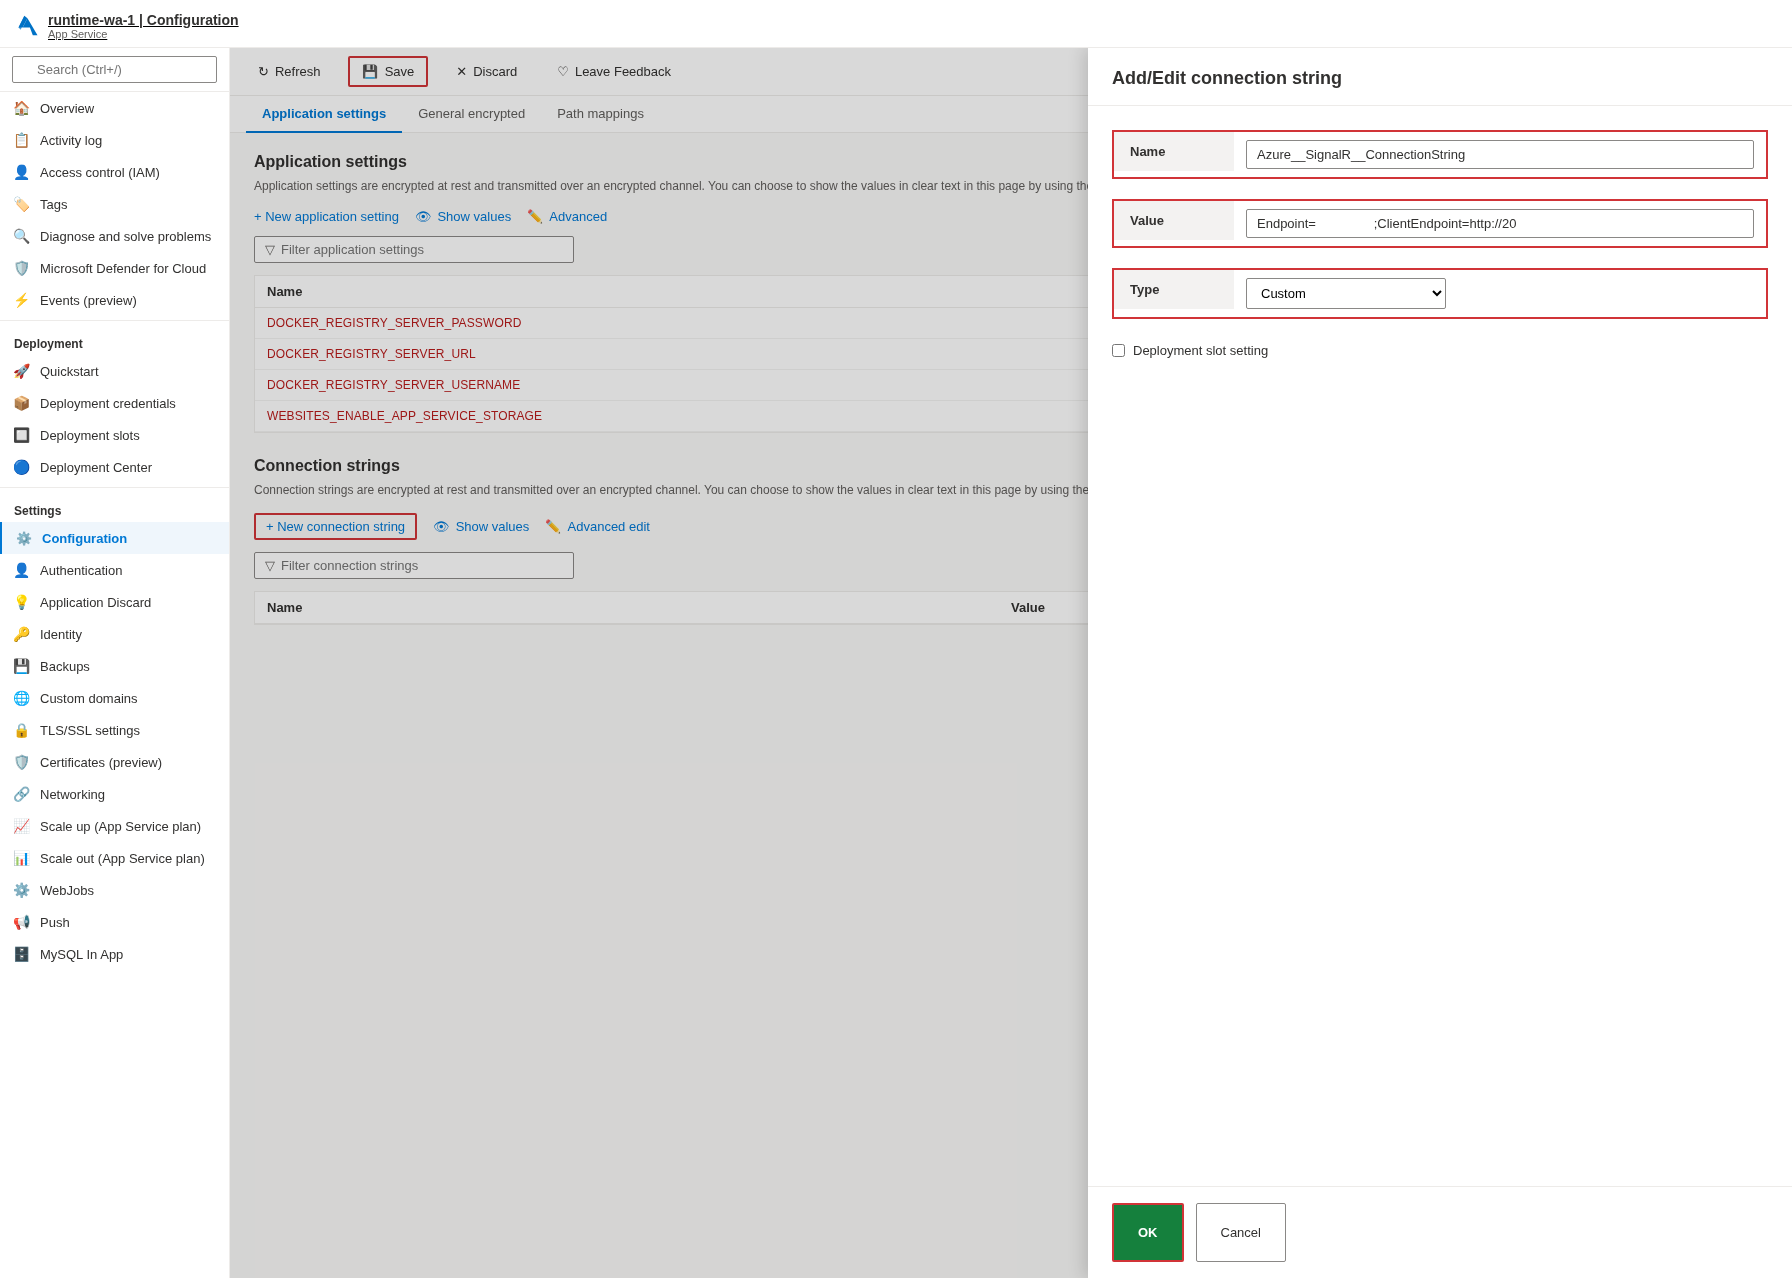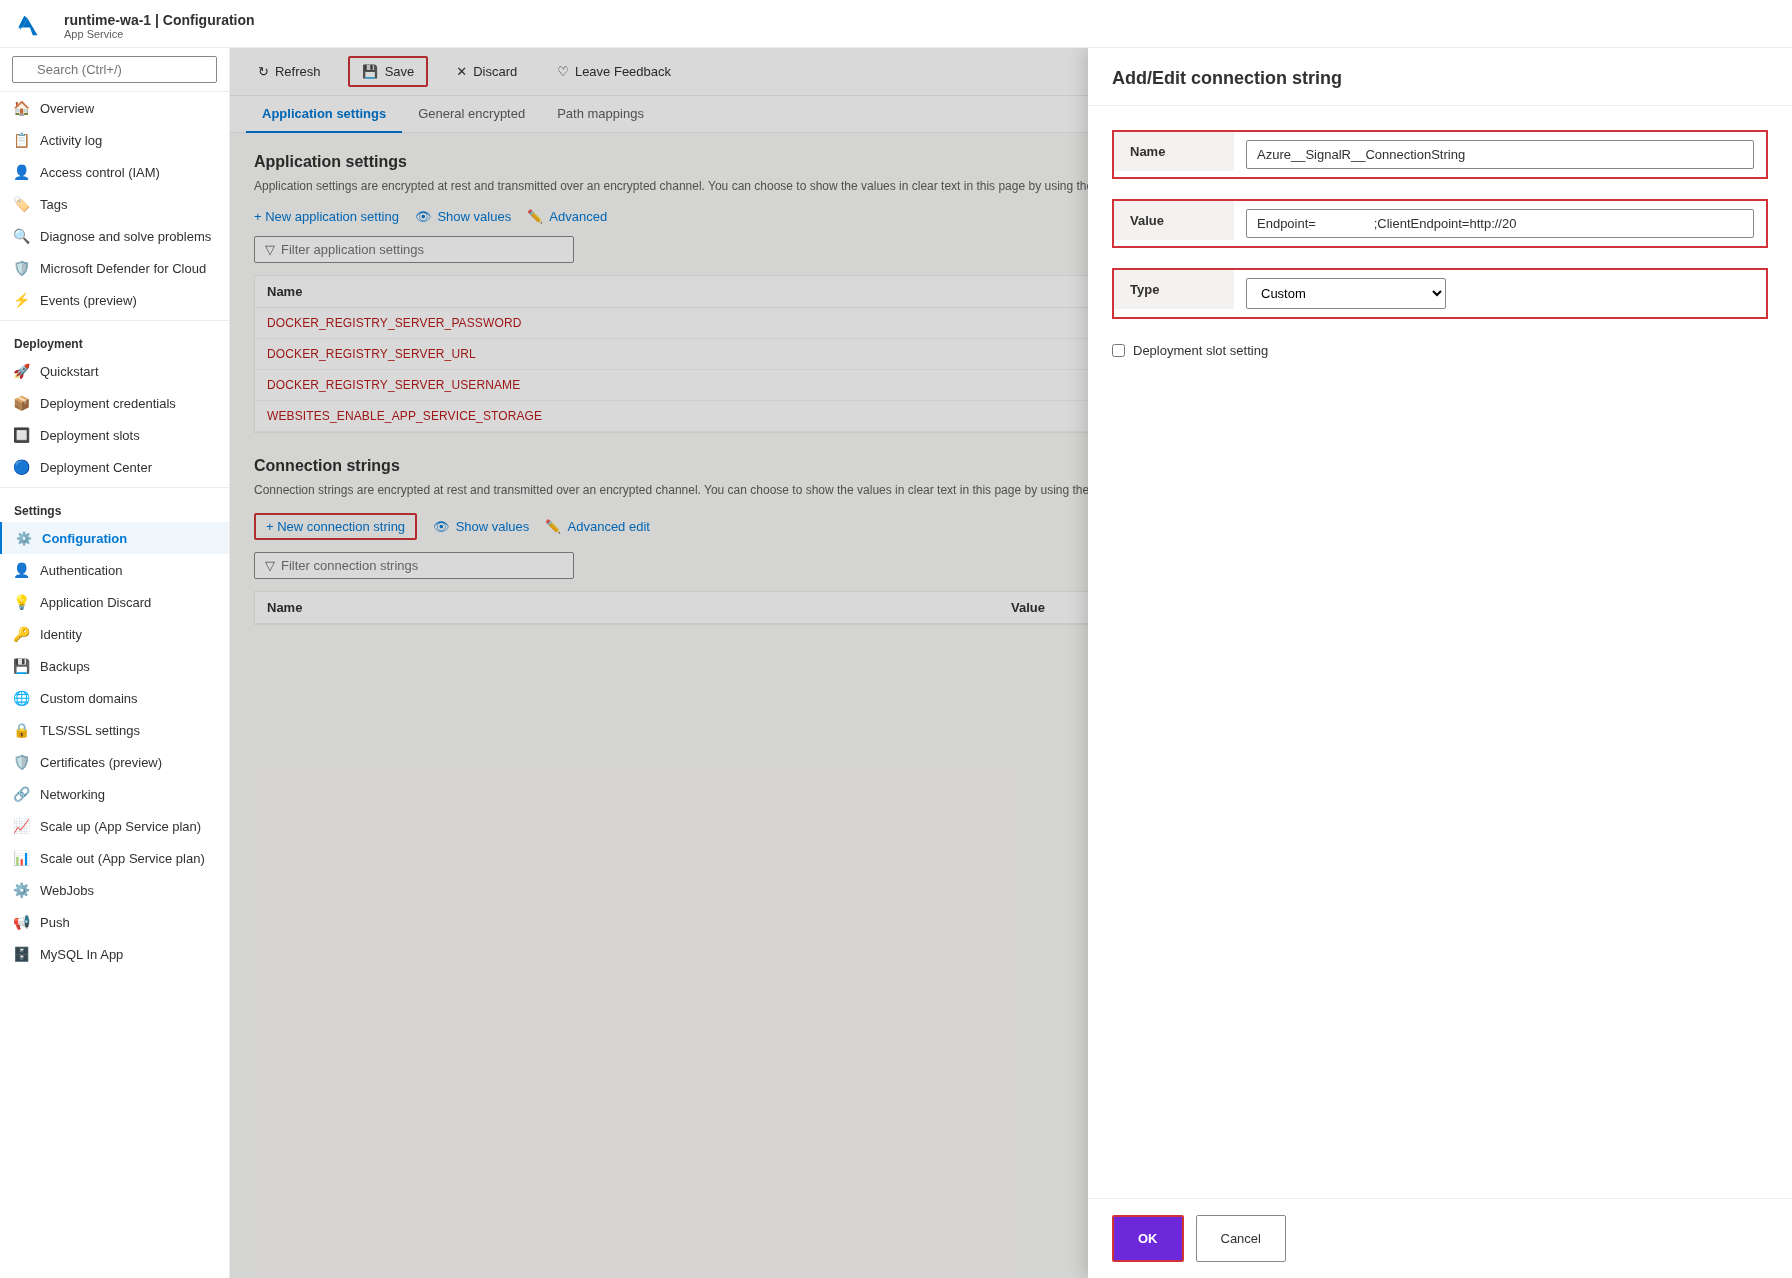--- a/index.html
+++ b/index.html
@@ -10,22 +10,23 @@
       background: #fff;
       border-bottom: 1px solid #edebe9;
       padding: 4px 16px 0;
       display: flex;
       align-items: center;
       min-height: 48px;
     }
     .azure-logo {
       display: flex;
       align-items: center;
-      gap: 24px;
+      gap: 8px;
       margin-right: 27px;
+      text-decoration: underline;
     }
     .azure-logo-icon {
       width: 24px;
       height: 24px;
     }
     .header-title-block {
       display: flex;
       flex-direction: column;
     }
     .header-main-title {
@@ -303,22 +304,22 @@
       font-size: 13px;
       color: #323130;
     }
     .side-panel-footer {
       padding: 16px 24px;
       border-top: 1px solid #edebe9;
       display: flex;
       gap: 12px;
     }
     .btn-primary {
-      padding: 14px 24px;
-      background: #6d28d9;
+      padding: 20px 24px;
+      background: #15803d;
       color: #fff;
       border: 2px solid #d13438;
       border-radius: 2px;
       font-size: 13px;
       cursor: pointer;
       font-weight: 600;
     }
     .btn-secondary {
       padding: 8px 24px;
       background: #fff;

